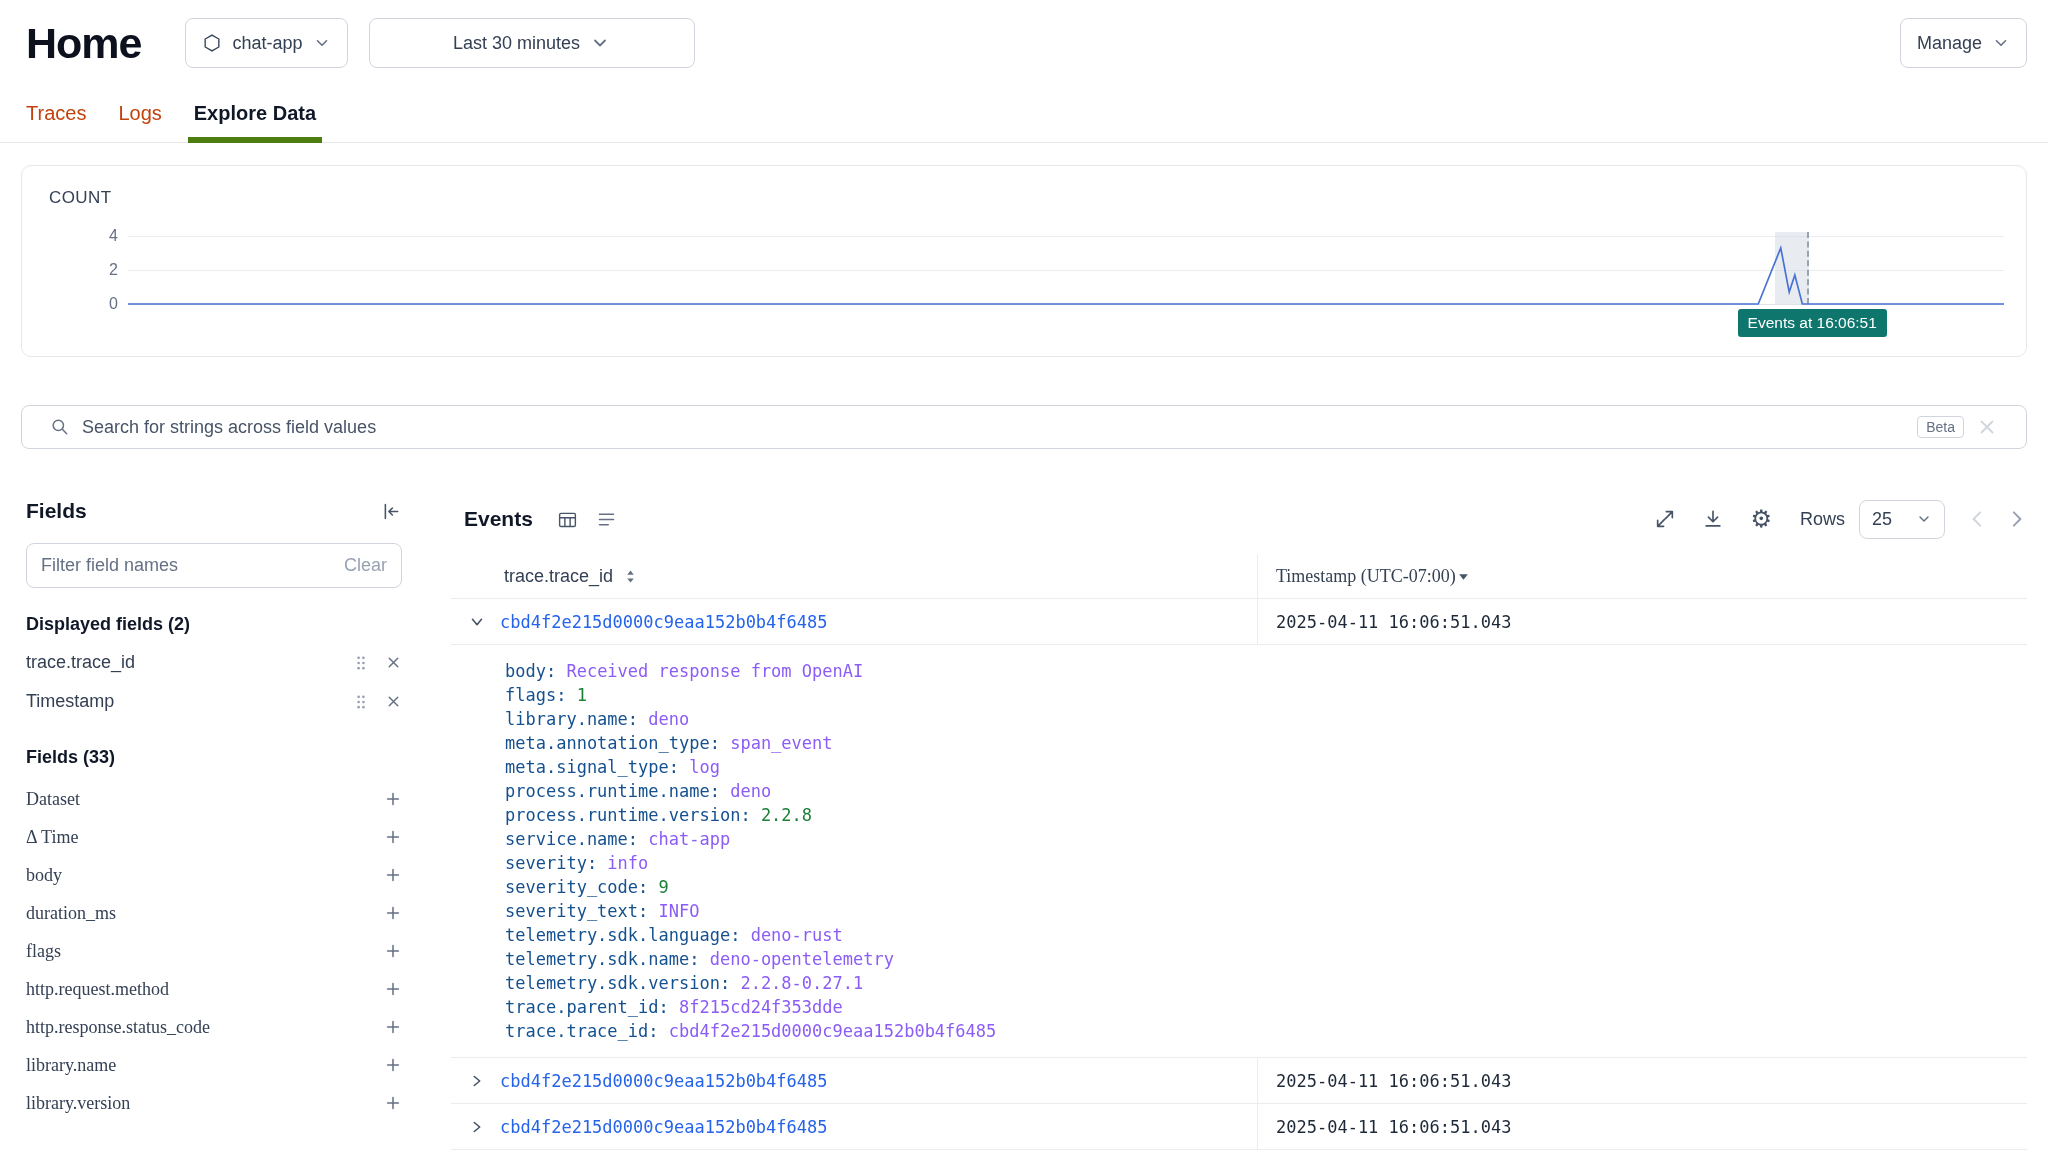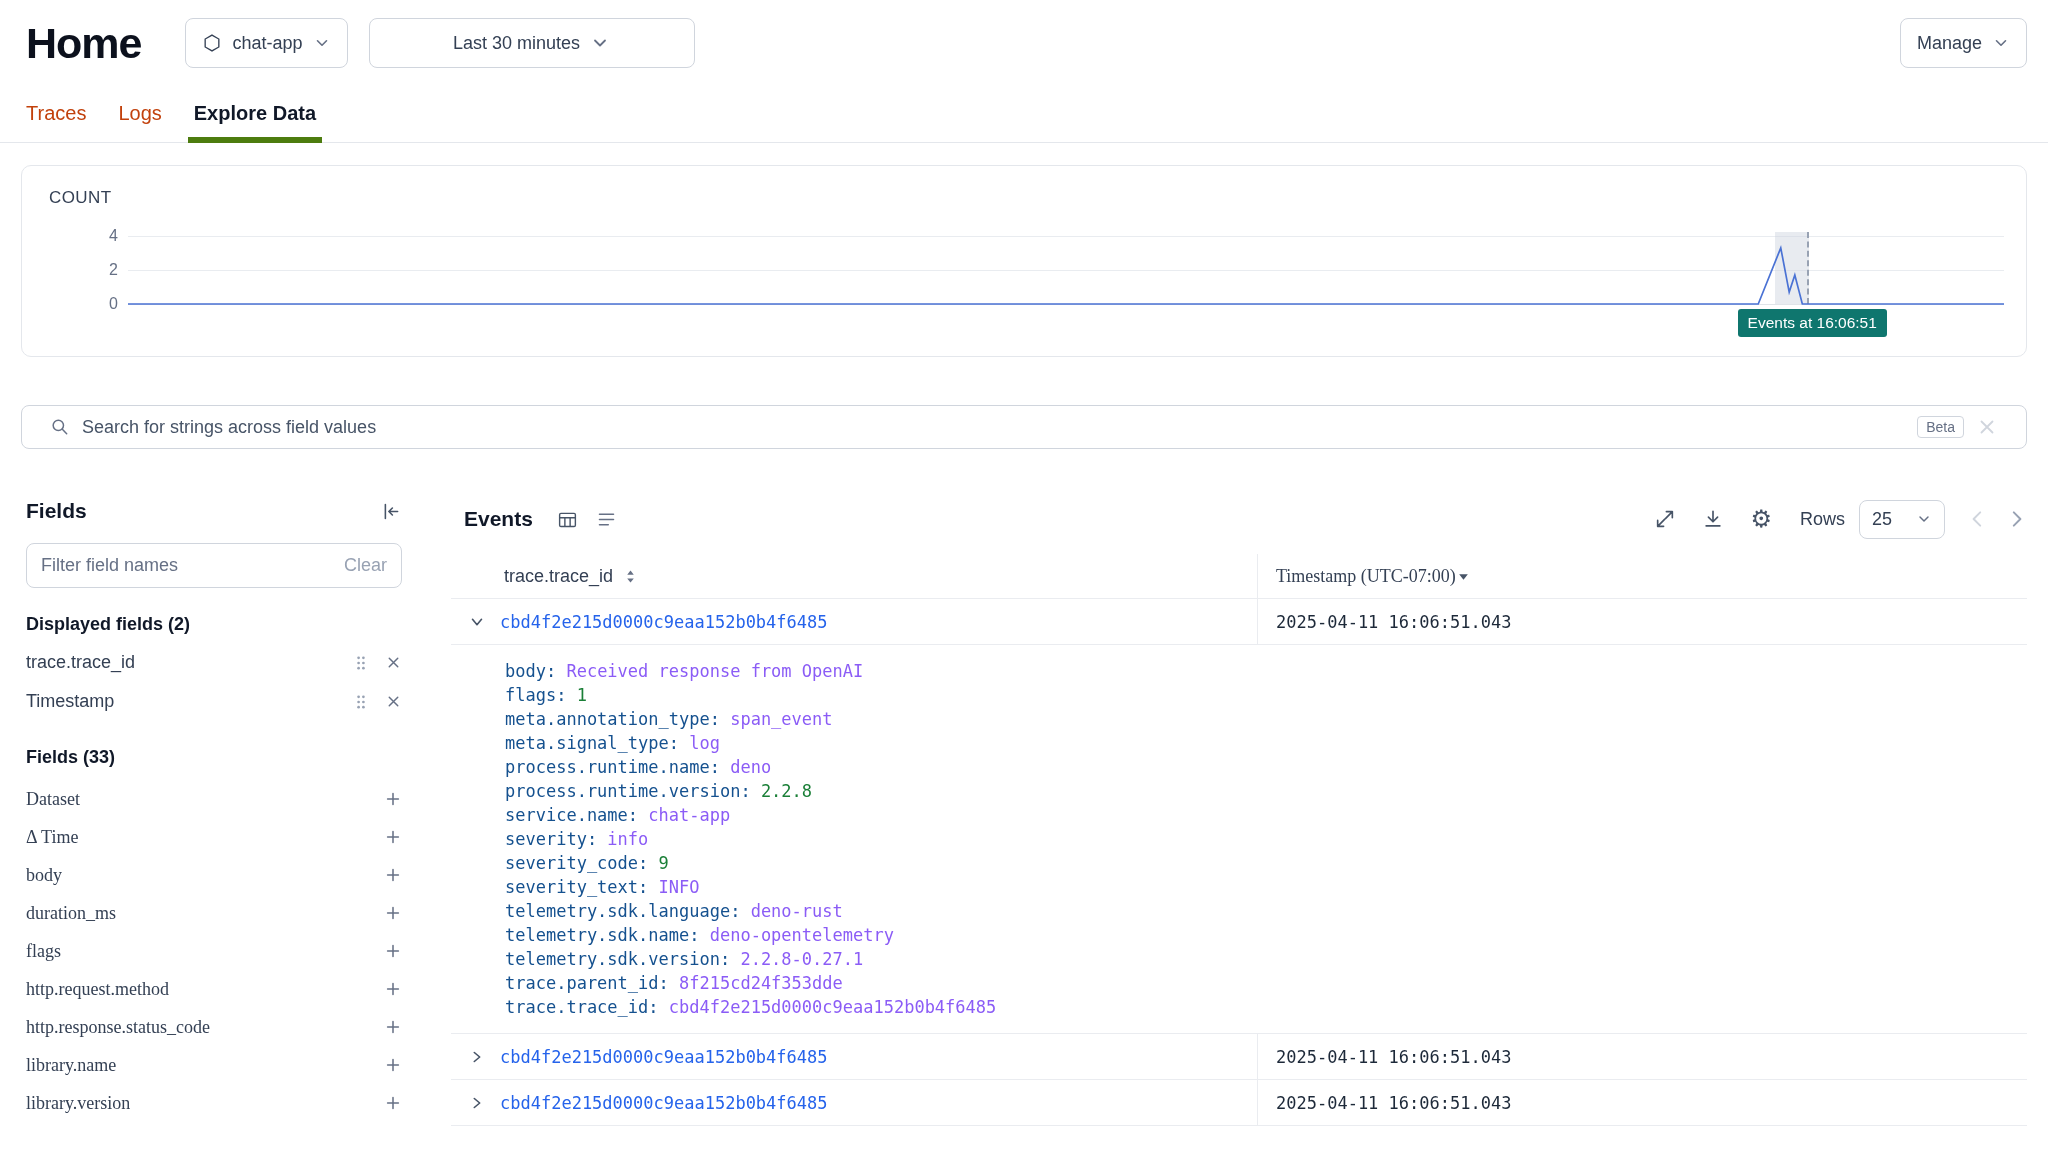--- a/index.html
+++ b/index.html
@@ -339,20 +339,21 @@
                     <path d="M5 7l5 6 5-6" fill="none" stroke="#475467" stroke-width="1.8" stroke-linecap="round" stroke-linejoin="round"></path>
                   </svg>
                 </span>
                 <span class="tid">cbd4f2e215d0000c9eaa152b0b4f6485</span>
               </div>
               <div class="cell-ts">2025-04-11 16:06:51.043</div>
             </div>
             <div class="detail">
               <div class="dline"><span class="k">body: </span><span class="v-string">Received response from OpenAI</span></div>
               <div class="dline"><span class="k">flags: </span><span class="v-number">1</span></div>
+              <div class="dline"><span class="k">library.name: </span><span class="v-string">deno</span></div>
               <div class="dline"><span class="k">meta.annotation_type: </span><span class="v-string">span_event</span></div>
               <div class="dline"><span class="k">meta.signal_type: </span><span class="v-string">log</span></div>
               <div class="dline"><span class="k">process.runtime.name: </span><span class="v-string">deno</span></div>
               <div class="dline"><span class="k">process.runtime.version: </span><span class="v-number">2.2.8</span></div>
               <div class="dline"><span class="k">service.name: </span><span class="v-string">chat-app</span></div>
               <div class="dline"><span class="k">severity: </span><span class="v-string">info</span></div>
               <div class="dline"><span class="k">severity_code: </span><span class="v-number">9</span></div>
               <div class="dline"><span class="k">severity_text: </span><span class="v-string">INFO</span></div>
               <div class="dline"><span class="k">telemetry.sdk.language: </span><span class="v-string">deno-rust</span></div>
               <div class="dline"><span class="k">telemetry.sdk.name: </span><span class="v-string">deno-opentelemetry</span></div>

